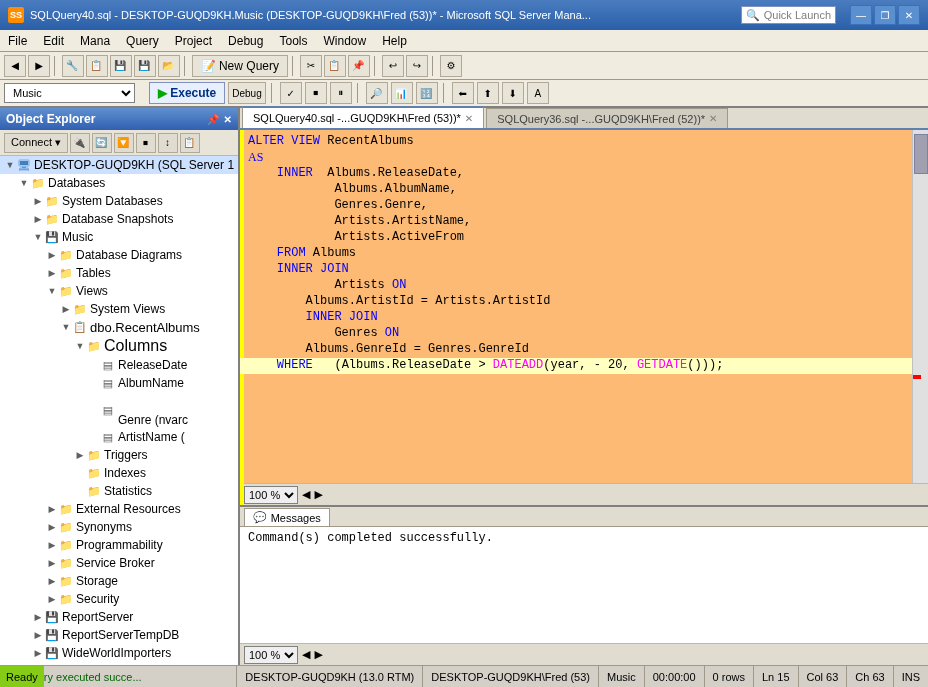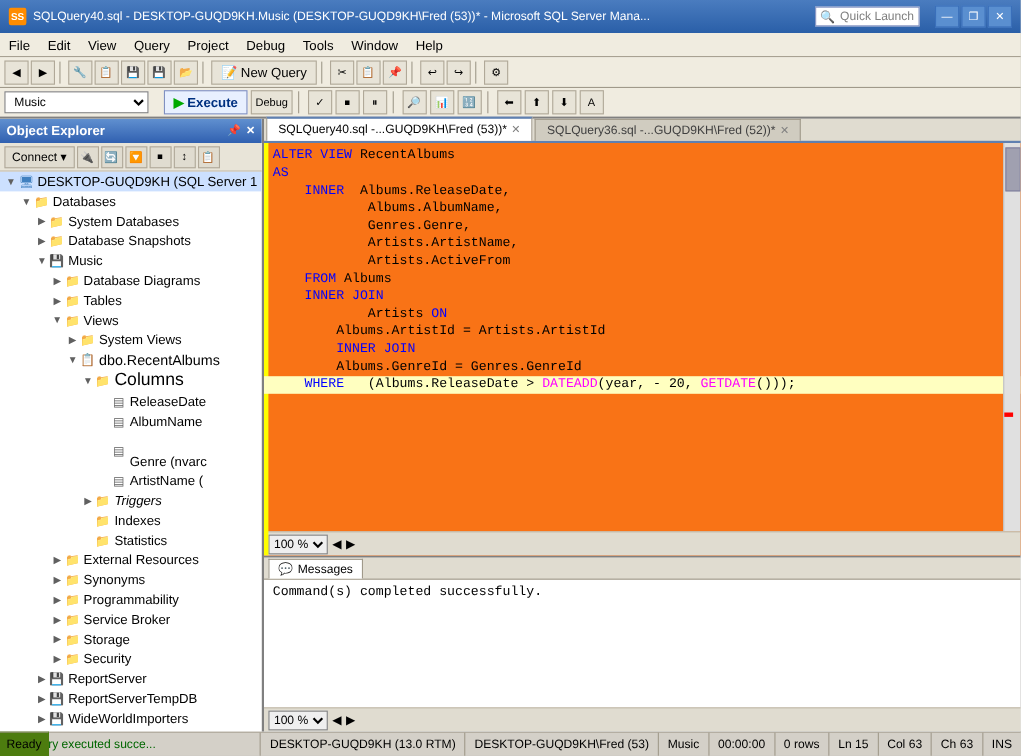--- a/index.html
+++ b/index.html
@@ -44,21 +44,21 @@
     .tree-icon { width: 16px; height: 16px; display: inline-flex; align-items: center; justify-content: center; font-size: 11px; margin-right: 2px; }
 
     
     .content-area { flex: 1; display: flex; flex-direction: column; background: #c0c0c0; }
 
     
     .tabs-bar { background: #e0dcd0; height: 22px; display: flex; align-items: flex-end; padding: 0 2px; border-bottom: 2px solid #6080b0; }
     .tab { height: 20px; padding: 0 10px; background: #d0ccc0; border: 1px solid #a0998a; border-bottom: none; display: flex; align-items: center; gap: 4px; cursor: pointer; font-size: 11px; color: #404040; margin-right: 2px; }
     .tab.active { background: white; color: #000; border-top: 2px solid #6080b0; height: 22px; }
     .tab-close { font-size: 10px; color: #808080; }
-    .editor-pane { flex: 1; background: #f97316; overflow: hidden; position: relative; }
+    .editor-pane { flex: 1; background: #fdba74; overflow: hidden; position: relative; }
     .editor-content { font-family: 'Courier New', monospace; font-size: 12px; padding: 4px 0; height: 100%; overflow: auto; }
     .line { display: flex; align-items: flex-start; min-height: 16px; }
     .line-code { padding-left: 8px; white-space: pre; }
     .active-line { background: #ffffc0; width: 100%; }
     .yellow-bar { position: absolute; left: 0; top: 0; width: 4px; height: 100%; background: #ffff00; }
     .red-mark { position: absolute; right: 0; top: 40%; width: 8px; height: 4px; background: #ff0000; }
     .scrollbar-right { position: absolute; right: 0; top: 0; width: 16px; height: 100%; background: #e0e0e0; border-left: 1px solid #c0c0c0; }
     .scroll-thumb { width: 14px; background: #a0a0b0; border: 1px solid #8080a0; height: 40px; margin: 0 1px; margin-top: 4px; }
 
     
@@ -109,21 +109,21 @@
       <div class="title-btn">—</div>
       <div class="title-btn">❐</div>
       <div class="title-btn close">✕</div>
     </div>
   </div>
 </div>
 
 <div class="menu-bar">
   <div class="menu-item">File</div>
   <div class="menu-item">Edit</div>
-  <div class="menu-item">View</div>
+  <div class="menu-item">Mana</div>
   <div class="menu-item">Query</div>
   <div class="menu-item">Project</div>
   <div class="menu-item">Debug</div>
   <div class="menu-item">Tools</div>
   <div class="menu-item">Window</div>
   <div class="menu-item">Help</div>
 </div>
 
 <div class="toolbar">
   <div class="tb-btn">◀</div>
@@ -289,21 +289,21 @@
         <div class="tree-item">
           <span class="tree-indent" style="width: 88px; display: inline-block;"></span>
           <span class="tree-expand" style="font-size: 9px; color: rgb(96, 96, 96); width: 12px; display: inline-flex; align-items: center; justify-content: center;"></span>
           <span class="tree-icon" style="color: rgb(96, 96, 96);">▤</span>
           <span style="font-size: 12px;">ArtistName (</span>
         </div>
         <div class="tree-item">
           <span class="tree-indent" style="width: 74px; display: inline-block;"></span>
           <span class="tree-expand" style="font-size: 9px; color: rgb(96, 96, 96); width: 12px; display: inline-flex; align-items: center; justify-content: center;">▶</span>
           <span class="tree-icon" style="color: rgb(232, 160, 32);">📁</span>
-          <span style="font-size: 12px; font-style: italic;">Triggers</span>
+          <span style="font-size: 12px;">Triggers</span>
         </div>
         <div class="tree-item">
           <span class="tree-indent" style="width: 74px; display: inline-block;"></span>
           <span class="tree-expand" style="font-size: 9px; color: rgb(96, 96, 96); width: 12px; display: inline-flex; align-items: center; justify-content: center;"></span>
           <span class="tree-icon" style="color: rgb(232, 160, 32);">📁</span>
           <span style="font-size: 12px;">Indexes</span>
         </div>
         <div class="tree-item">
           <span class="tree-indent" style="width: 74px; display: inline-block;"></span>
           <span class="tree-expand" style="font-size: 9px; color: rgb(96, 96, 96); width: 12px; display: inline-flex; align-items: center; justify-content: center;"></span>
@@ -384,21 +384,21 @@
 
       <div class="editor-pane" style="flex:1; display:flex; flex-direction:column; position:relative;">
         <div class="yellow-bar"></div>
         <div class="editor-container">
           <div class="editor-scroll" id="editor-lines">
           <div class="editor-content">
                 <div class="line">
                   <span class="line-code"><span style="color: rgb(0, 0, 255);">ALTER VIEW</span><span style="color: rgb(0, 0, 0);"> RecentAlbums</span></span>
                 </div>
                 <div class="line">
-                  <span class="line-code"><span style="color: rgb(0, 0, 255);">AS</span></span>
+                  <span class="line-code"><span style="color: rgb(0, 0, 255); font-family: Liberation Serif, serif;">AS</span></span>
                 </div>
                 <div class="line">
                   <span class="line-code"><span>    </span><span style="color: rgb(0, 0, 255);">INNER</span><span style="color: rgb(0, 0, 0);">  Albums.ReleaseDate,</span></span>
                 </div>
                 <div class="line">
                   <span class="line-code"><span style="color: rgb(0, 0, 0);">            Albums.AlbumName,</span></span>
                 </div>
                 <div class="line">
                   <span class="line-code"><span style="color: rgb(0, 0, 0);">            Genres.Genre,</span></span>
                 </div>
@@ -415,20 +415,23 @@
                   <span class="line-code"><span>    </span><span style="color: rgb(0, 0, 255);">INNER JOIN</span></span>
                 </div>
                 <div class="line">
                   <span class="line-code"><span>            Artists </span><span style="color: rgb(0, 0, 255);">ON</span></span>
                 </div>
                 <div class="line">
                   <span class="line-code"><span style="color: rgb(0, 0, 0);">        Albums.ArtistId = Artists.ArtistId</span></span>
                 </div>
                 <div class="line">
                   <span class="line-code"><span>        </span><span style="color: rgb(0, 0, 255);">INNER JOIN</span></span>
+                </div>
+                <div class="line">
+                  <span class="line-code"><span>            Genres </span><span style="color: rgb(0, 0, 255);">ON</span></span>
                 </div>
                 <div class="line">
                   <span class="line-code"><span style="color: rgb(0, 0, 0);">        Albums.GenreId = Genres.GenreId</span></span>
                 </div>
                 <div class="line active-line">
                   <span class="line-code"><span>    </span><span style="color: rgb(0, 0, 255);">WHERE</span><span>   (Albums.ReleaseDate &gt; </span><span style="color: rgb(255, 0, 255);">DATEADD</span><span>(year, - 20, </span><span style="color: rgb(255, 0, 255);">GETDATE</span><span>()));</span></span>
                 </div>
               </div>
             </div>
           <div class="scrollbar-right">
@@ -507,15 +510,15 @@
     </div>
     <div class="status-section">
       <span>Ch 63</span>
     </div>
     <div class="status-section">
       <span>INS</span>
     </div>
   </div>
 </div>
 
-<div style="position:fixed; bottom:0; left:0; background:#4d7c0f; font-size:11px; padding: 2px 6px; border-top:1px solid #a0998a; height:22px; display:flex; align-items:center;">
+<div style="position:fixed; bottom:0; left:0; background:#84cc16; font-size:11px; padding: 2px 6px; border-top:1px solid #a0998a; height:22px; display:flex; align-items:center;">
   <span>Ready</span>
 </div>
 
 </body></html>

